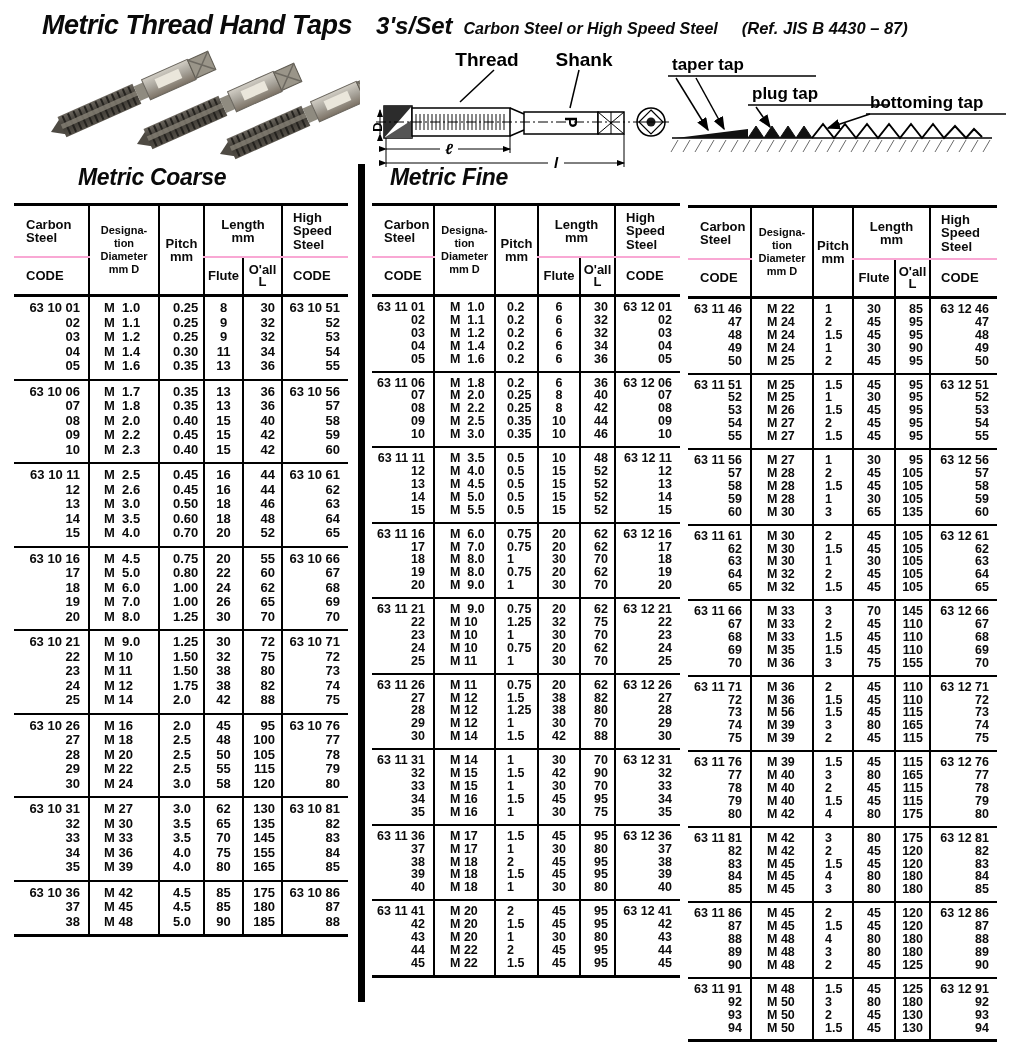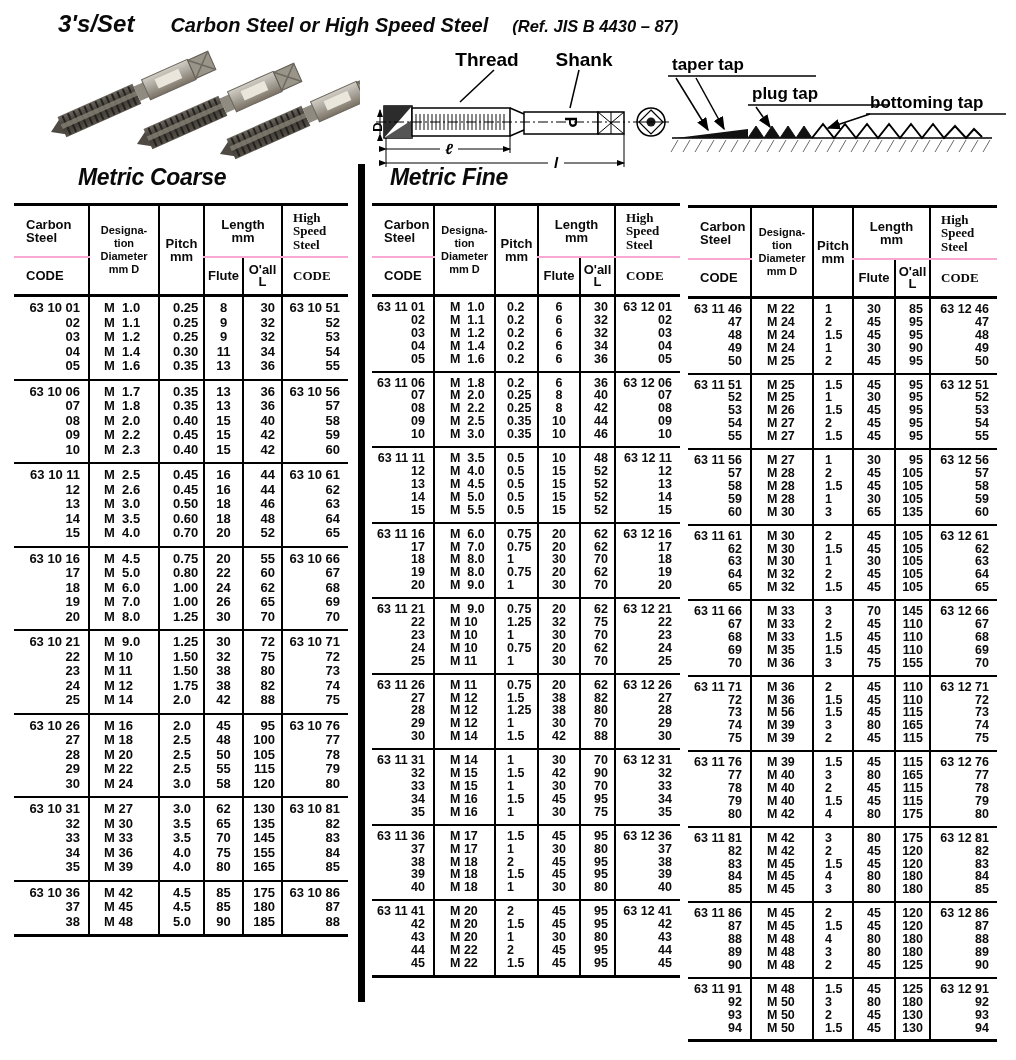--- a/index.html
+++ b/index.html
@@ -3,22 +3,22 @@
 <meta charset="utf-8">
 <style>
   html,body{margin:0;padding:0;background:#ffffff;}
   #canvas{
     position:relative;width:1016px;height:1060px;background:#fff;overflow:hidden;
     font-family:"Liberation Sans",sans-serif;color:#0a0a0a;
   }
   
   .title-row{position:absolute;left:42px;top:10px;display:flex;align-items:baseline;white-space:nowrap;}
   .t-main{font-size:27px;font-weight:bold;font-style:italic;letter-spacing:-0.5px;}
-  .t-set{font-size:24px;font-weight:bold;font-style:italic;margin-left:16px;}
-  .t-mat{font-size:20px;font-weight:bold;font-style:italic;margin-left:36px;}
+  .t-set{font-size:24px;font-weight:bold;font-style:italic;margin-left:24px;}
+  .t-mat{font-size:16px;font-weight:bold;font-style:italic;margin-left:11px;}
   .t-ref{font-size:16.5px;font-weight:bold;font-style:italic;margin-left:24px;}
   
   .photo{position:absolute;left:15px;top:46px;}
   .tapdiag{position:absolute;left:372px;top:50px;}
   .typesdiag{position:absolute;left:656px;top:50px;}
   svg text{font-family:"Liberation Sans",sans-serif;}
   
   .sec-title{position:absolute;font-size:23px;font-weight:bold;font-style:italic;letter-spacing:-0.3px;}
   #coarse-title{left:78px;top:164px;}
   #fine-title{left:390px;top:164px;}
@@ -38,21 +38,21 @@
   .taps th.c2,.taps th.c3,.taps th.c45,.taps th.c6,
   .taps th.c4,.taps th.c5,
   .taps td.c2,.taps td.c3,.taps td.c4,.taps td.c5,.taps td.c6{border-left:2px solid #000;}
   
   .taps th.h-cs,.taps th.h-len,.taps th.h-hss{border-bottom:2px solid #f9a8d4;height:50px;}
   .taps th.h-code,.taps th.h-flute,.taps th.h-oall,.taps th.h-code2{border-bottom:3px solid #000;height:36px;}
   .taps th.h-desig,.taps th.h-pitch{border-bottom:3px solid #000;}
   
   .taps th{font-size:13px;line-height:13.5px;white-space:pre-line;vertical-align:middle;text-align:center;}
   .taps th.h-cs,.taps th.h-code{text-align:left;padding-left:12px;}
-  .taps th.h-hss,.taps th.h-code2{text-align:left;padding-left:10px;font-family:Liberation Serif, serif;}
+  .taps th.h-hss,.taps th.h-code2{text-align:left;padding-left:10px;}
   .taps th.h-desig{font-size:11px;line-height:13px;font-weight:bold;}
   .taps th.h-oall{line-height:12.5px;}
   
   .t-coarse td{font-size:13px;line-height:14.5px;}
   .t-fine-left td,.t-fine-right td{font-size:12.5px;line-height:12.9px;}
   .taps td.c1{text-align:right;padding-right:8px;}
   .taps td.c2{text-align:left;white-space:pre;}
   .t-coarse td.c2{padding-left:14px;}
   .t-fine-left td.c2,.t-fine-right td.c2{padding-left:15px;}
   .taps td.c3{text-align:left;}
@@ -65,20 +65,21 @@
   .taps tbody.group + tbody.group tr:first-child td{border-top:2px solid #000;}
   .taps tbody.group tr:first-child td{padding-top:4px;}
   .taps tbody.group tr:last-child td{padding-bottom:5px;}
 </style>
 </head>
 <body>
 
 <div id="canvas">
 
   <div class="title-row">
+    <span class="t-main">Metric Thread Hand Taps</span>
     <span class="t-set">3's/Set</span>
     <span class="t-mat">Carbon Steel or  High Speed Steel</span>
     <span class="t-ref">(Ref. JIS B 4430 – 87)</span>
   </div>
 
   <svg class="photo" width="345" height="116" viewBox="0 0 345 116">
     <defs>
       <linearGradient id="shankGrad" x1="0" y1="0" x2="0" y2="1">
         <stop offset="0" stop-color="#d2cec5"></stop>
           <stop offset="0.45" stop-color="#aba79e"></stop>

